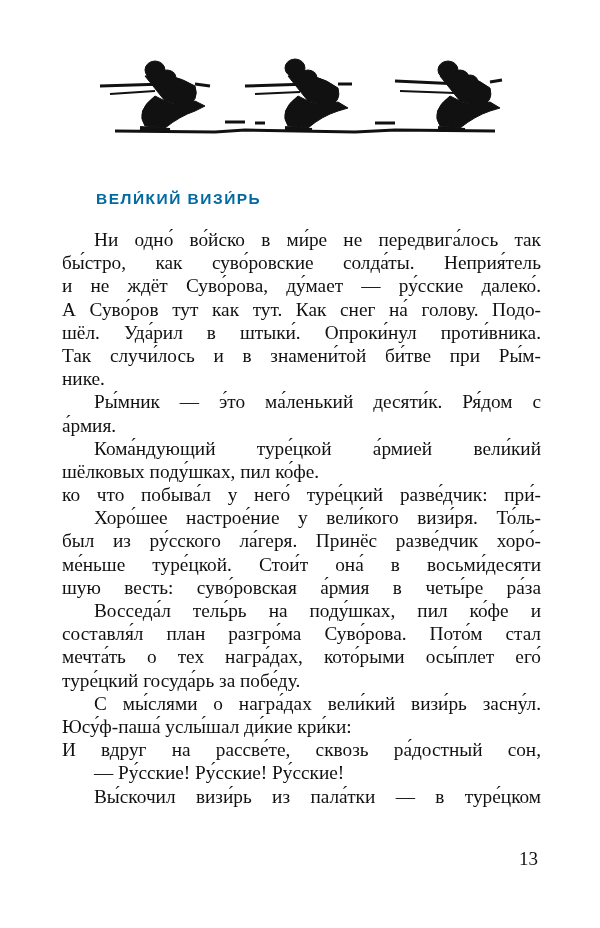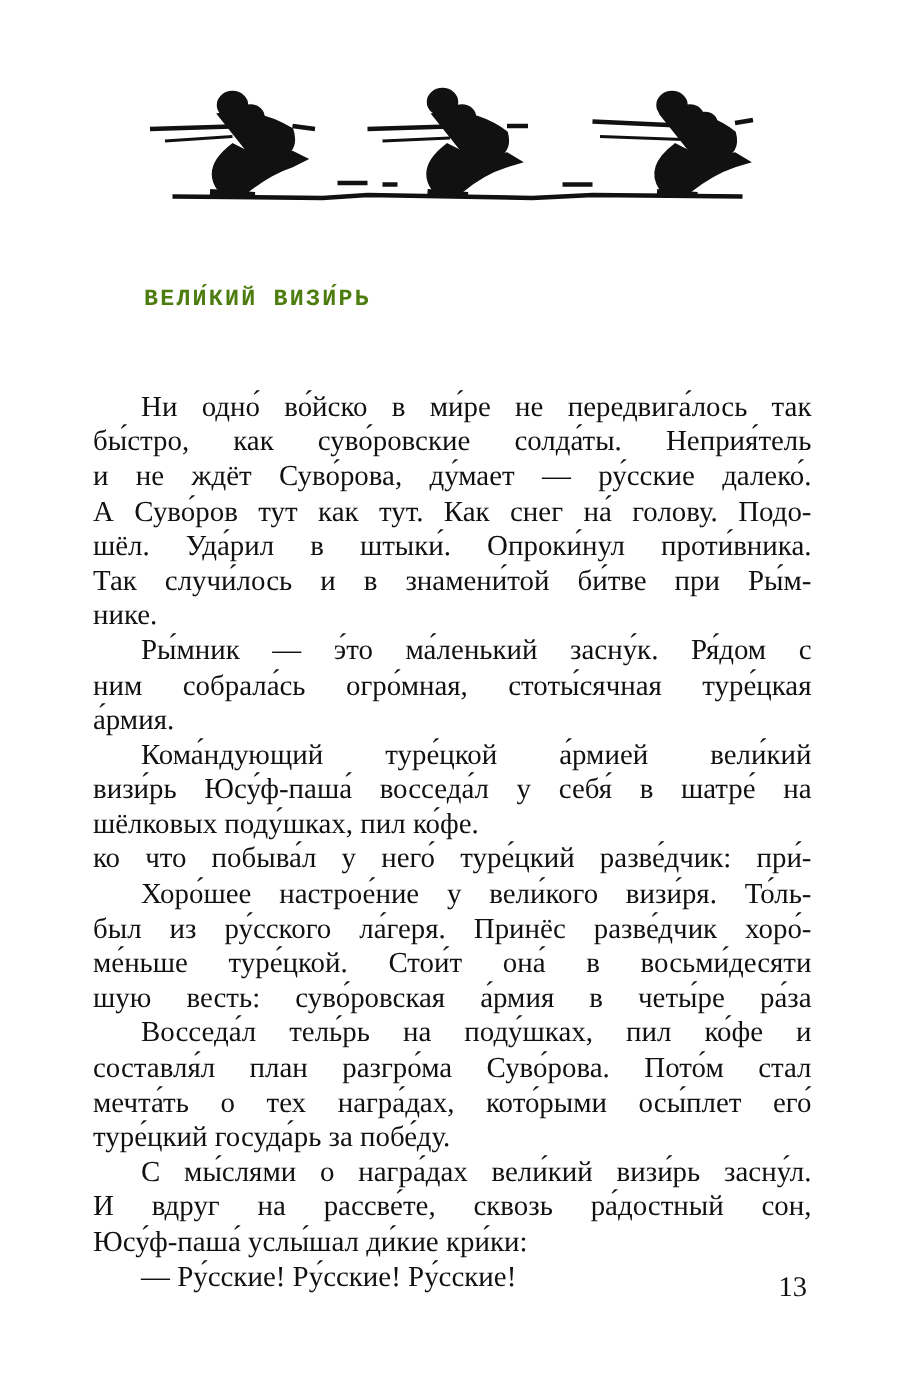--- a/index.html
+++ b/index.html
@@ -1,19 +1,19 @@
 <!DOCTYPE html>
 <html><head>
 <meta charset="utf-8">
 <style>
   html, body { margin:0; padding:0; background:#ffffff; }
   body { width:600px; height:928px; position:relative; overflow:hidden; font-family:"Liberation Serif", serif; color:#111; }
   .illustration { position:absolute; left:95px; top:56px; width:410px; height:85px; }
-  .heading { position:absolute; left:96px; top:190px; font-family:Liberation Mono, monospace; font-weight:bold; font-size:15.5px; letter-spacing:1.5px; color:#4d7c0f; }
-  .text { position:absolute; left:62px; top:228px; width:479px; font-size:19.3px; line-height:23.2px;margin-top:32px; }
+  .heading { position:absolute; left:96px; top:190px; font-family:Liberation Sans, sans-serif; font-weight:bold; font-size:15.5px; letter-spacing:1.5px; color:#0369a1; }
+  .text { position:absolute; left:62px; top:228px; width:479px; font-size:19.3px; line-height:23.2px; }
   .line { display:block; white-space:nowrap; text-align:justify; text-align-last:justify; height:23.2px; }
   .line.last { text-align-last:left; }
   .line.indent { padding-left:32px; }
   .pagenum { position:absolute; left:519px; top:848px; font-size:19px; color:#111;text-align:right; }
 </style>
 </head>
 <body>
 
 <div class="illustration">
   <svg width="410" height="85" viewBox="0 0 410 85">
@@ -67,51 +67,52 @@
     <span class="line indent">Ни одно́ во́йско в ми́ре не передвига́лось так</span>
     <span class="line">бы́стро, как суво́ровские солда́ты. Неприя́тель</span>
     <span class="line">и не ждёт Суво́рова, ду́мает — ру́сские далеко́.</span>
     <span class="line">А Суво́ров тут как тут. Как снег на́ голову. Подо-</span>
     <span class="line">шёл. Уда́рил в штыки́. Опроки́нул проти́вника.</span>
     <span class="line">Так случи́лось и в знамени́той би́тве при Ры́м-</span>
     <span class="line last">нике.</span>
   </div>
 
   <div>
-    <span class="line indent">Ры́мник — э́то ма́ленький засну́к. Ря́дом с</span>
-    <span class="line">ним собрала́сь огро́мная, стоты́сячная туре́цкая</span>
+    <span class="line indent">Ры́мник — э́то ма́ленький десяти́к. Ря́дом с</span>
     <span class="line last">а́рмия.</span>
   </div>
 
   <div>
     <span class="line indent">Кома́ндующий туре́цкой а́рмией вели́кий</span>
-    <span class="line">визи́рь Юсу́ф-паша́ восседа́л у себя́ в шатре́ на</span>
     <span class="line last">шёлковых поду́шках, пил ко́фе.</span>
   </div>
 
   <div>
     <span class="line">ко что побыва́л у него́ туре́цкий разве́дчик: при́-</span>
     <span class="line indent">Хоро́шее настрое́ние у вели́кого визи́ря. То́ль-</span>
     <span class="line">был из ру́сского ла́геря. Принёс разве́дчик хоро́-</span>
     <span class="line">ме́ньше туре́цкой. Стои́т она́ в восьми́десяти</span>
     <span class="line">шую весть: суво́ровская а́рмия в четы́ре ра́за</span>
   </div>
 
   <div>
     <span class="line indent">Восседа́л тель́рь на поду́шках, пил ко́фе и</span>
     <span class="line">составля́л план разгро́ма Суво́рова. Пото́м стал</span>
     <span class="line">мечта́ть о тех награ́дах, кото́рыми осы́плет его́</span>
     <span class="line last">туре́цкий госуда́рь за побе́ду.</span>
   </div>
 
   <div>
     <span class="line indent">С мы́слями о награ́дах вели́кий визи́рь засну́л.</span>
+    <span class="line last">Юсу́ф-паша́ услы́шал ди́кие кри́ки:</span>
     <span class="line">И вдруг на рассве́те, сквозь ра́достный сон,</span>
-    <span class="line last">Юсу́ф-паша́ услы́шал ди́кие кри́ки:</span>
   </div>
 
   <div>
     <span class="line indent last">— Ру́сские! Ру́сские! Ру́сские!</span>
   </div>
 
+  <div>
+    <span class="line indent">Вы́скочил визи́рь из пала́тки — в туре́цком</span>
+  </div>
 </div>
 
 <div class="pagenum">13</div>
 
 </body></html>

